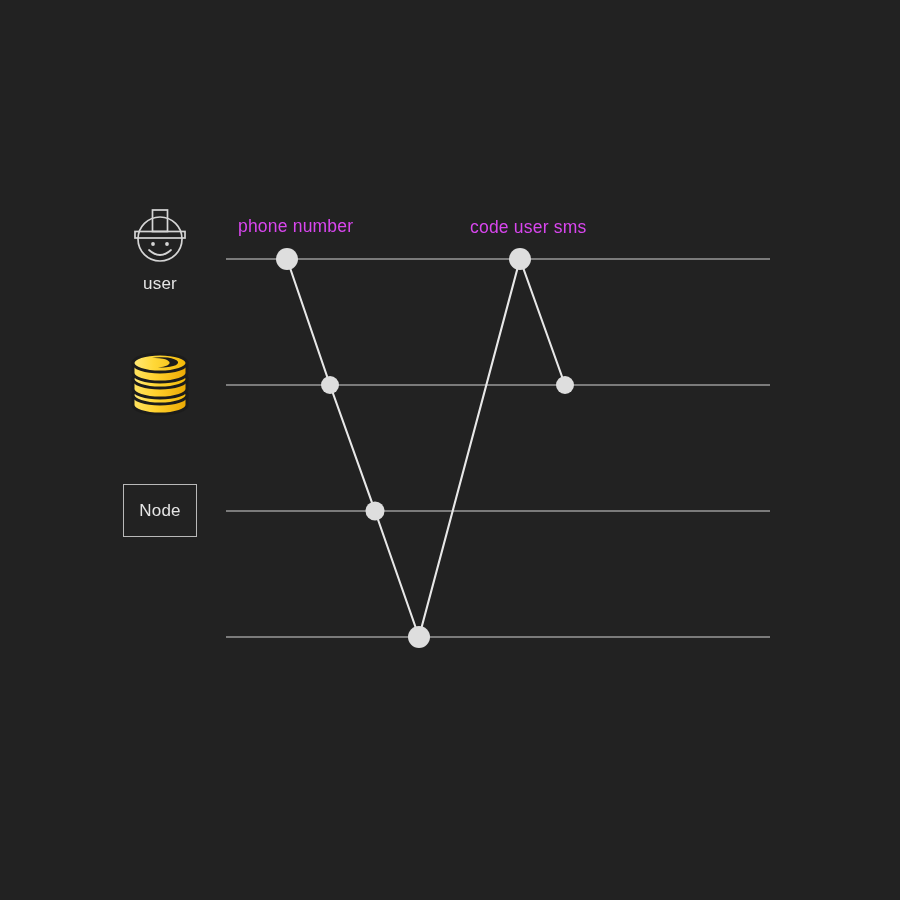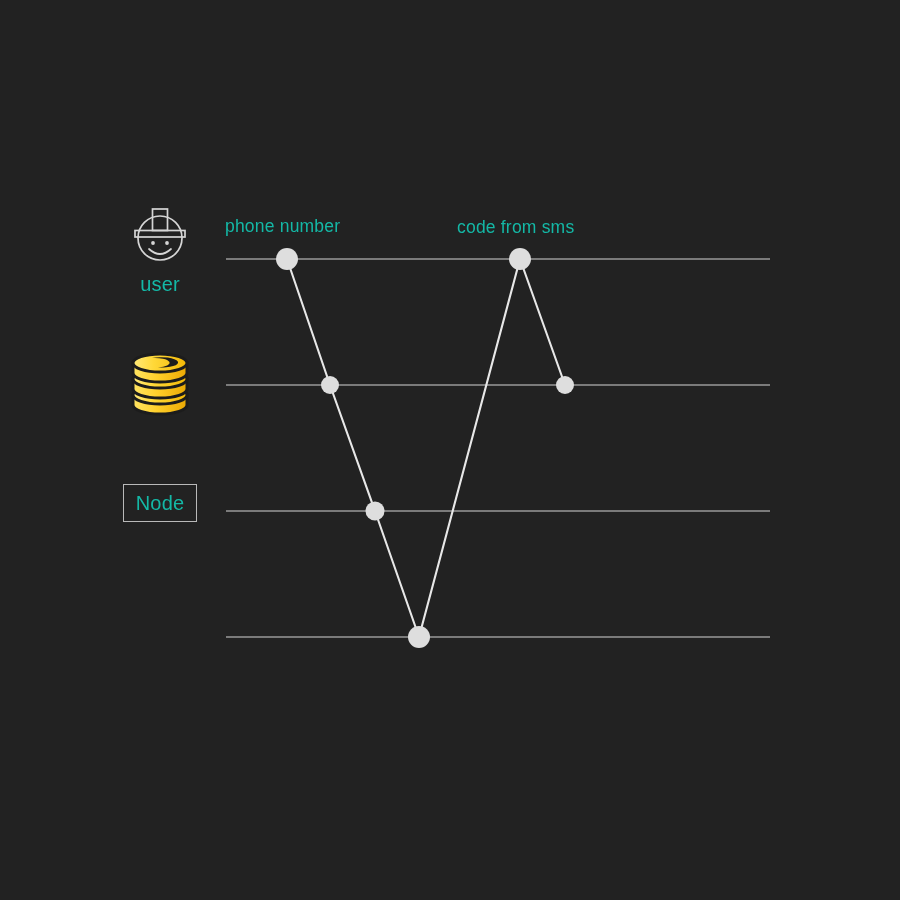--- a/index.html
+++ b/index.html
@@ -29,30 +29,30 @@
 
   
   .actor {
     position: absolute;
     display: flex;
     flex-direction: column;
     align-items: center;
     justify-content: center;
   }
   .actor-label {
-    color: #14b8a6;
-    font-size: 20px;
+    color: #e5e5e5;
+    font-size: 17px;
     letter-spacing: .2px;
     margin-top: 6px;
     white-space: nowrap;
   }
   .boxed {
     box-sizing: border-box;
     width: 74px;
-    height: 38px;
+    height: 53px;
     border: 1px solid #b9b9b9;
     display: flex;
     align-items: center;
     justify-content: center;
   }
   .boxed .actor-label {
     margin-top: 0;
   }
 
   
@@ -63,24 +63,25 @@
 
   
   .db-icon {
     width: 62px;
     height: 74px;
   }
 
   
   .msg-label {
     position: absolute;
-    color: #14b8a6;
+    color: #d946ef;
     font-size: 17.5px;
     letter-spacing: .2px;
     white-space: nowrap;
+    margin-left: 13px;
   }
 </style>
 </head>
 <body>
 
 <div id="canvas">
 
   <svg class="layer" viewBox="0 0 900 900">
     <g id="lane-lines">
         <line x1="226" x2="770" y1="259" y2="259" stroke="#9a9a9a" stroke-width="1.3"></line>
@@ -146,15 +147,15 @@
     </svg>
   </div>
 
   <div class="actor boxed" style="left:123px; top:484px;">
     <span class="actor-label">Node</span>
   </div>
 
 
   <div class="msg-label" style="left:225px; top:216px;">phone number</div>
 
-  <div class="msg-label" style="left:457px; top:217px;">code from sms</div>
+  <div class="msg-label" style="left:457px; top:217px;">code user sms</div>
 
 </div>
 
 </body></html>

